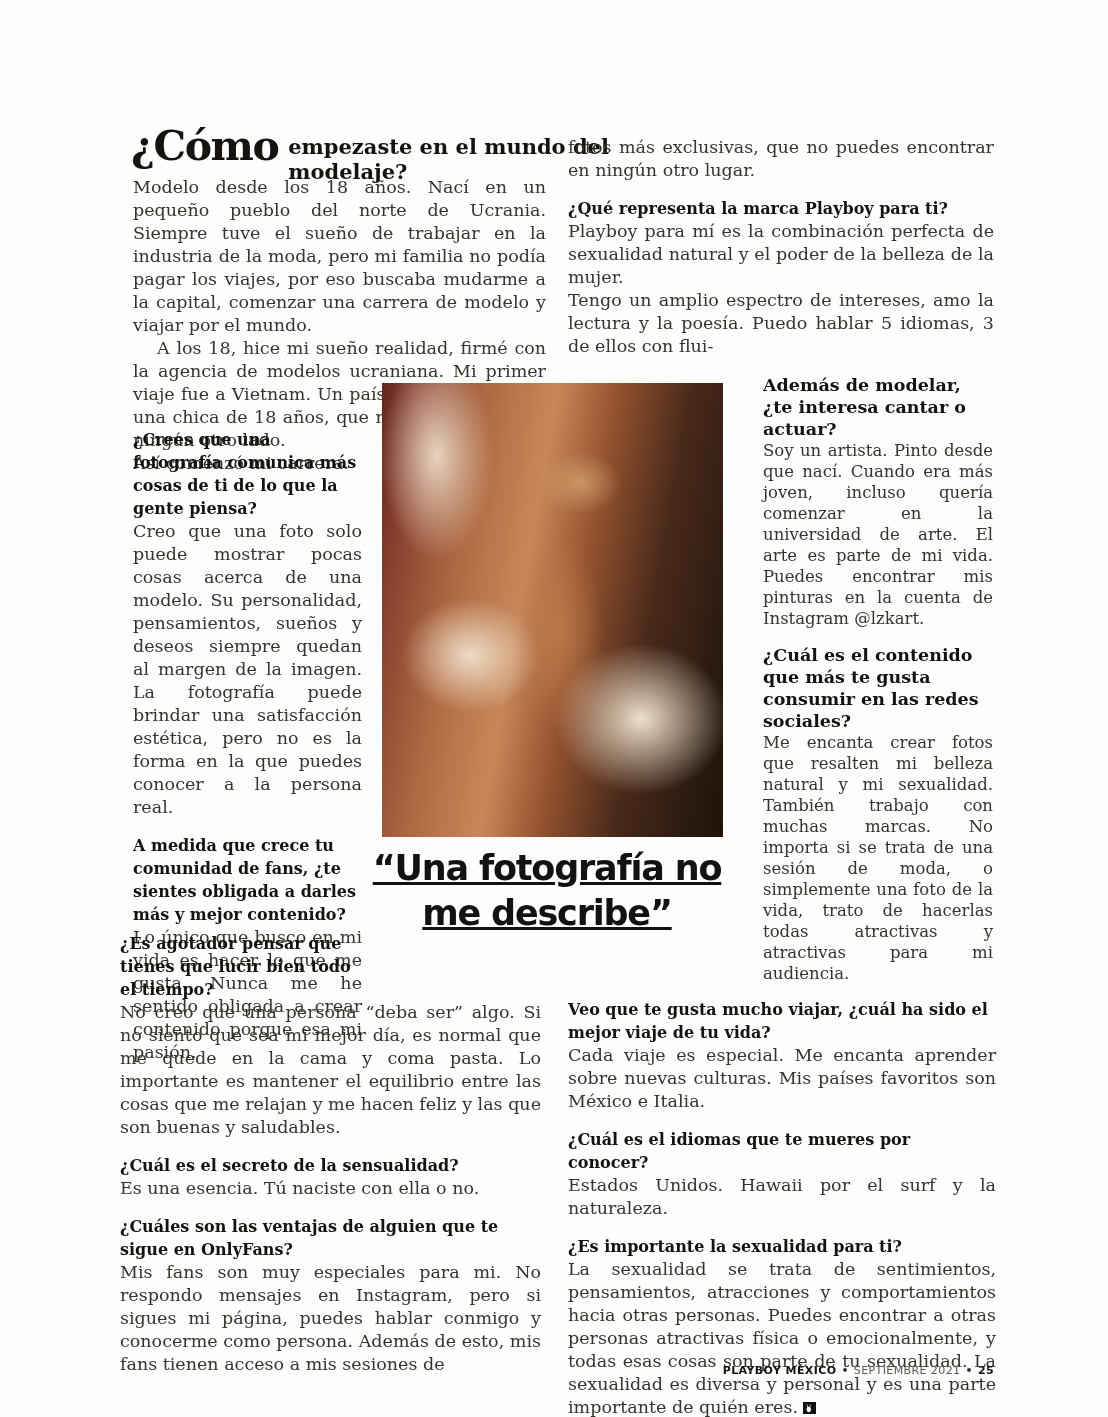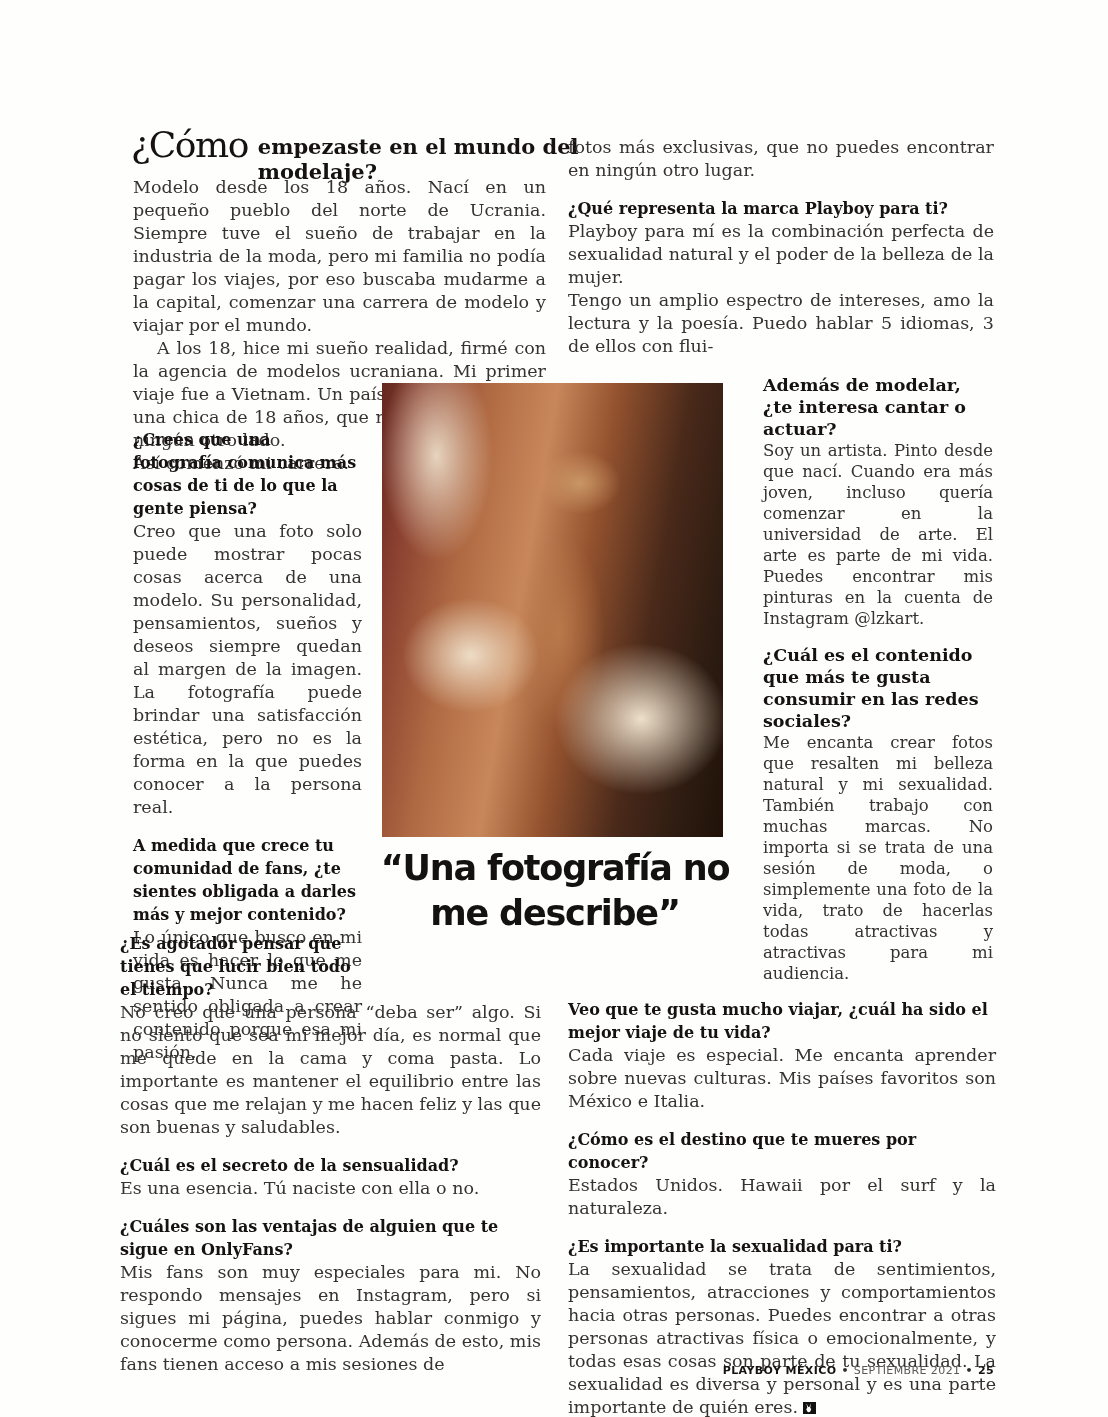--- a/index.html
+++ b/index.html
@@ -3,21 +3,21 @@
 <meta charset="utf-8">
 <style>
   html,body { margin:0; padding:0; background:#e8e8e8; }
   .page {
     position:relative; width:1108px; height:1417px; margin:0 auto;
     background:#fefefdf7; background-color:#fefefd;
     font-family:"DejaVu Serif", serif; color:#36332f; overflow:hidden;
   }
   
   .title { position:absolute; left:131px; top:128px; display:flex; align-items:flex-start; }
-  .title-big { font-size:36px; font-weight:400; color:#15120f; line-height:0.92; letter-spacing:-1.5px; }
+  .title-big { font-size:41px; font-weight:700; color:#15120f; line-height:0.92; letter-spacing:-1.5px; }
   .title-tail { margin-left:10px; padding-top:7px; font-size:21px; font-weight:700; color:#15120f; line-height:1.17; }
   .title-tail span { display:block; }
   
   p { margin:0; font-size:17.5px; line-height:23px; text-align:justify; }
   .indent { text-indent:24px; }
   h3.q { margin:15px 0 0; font-size:16px; line-height:23px; font-weight:700; color:#15120f; text-align:left; }
   section > h3.q:first-child { margin-top:18px; }
   
   .intro       { position:absolute; left:133px; top:176px; width:413px; }
   .left-col    { position:absolute; left:133px; top:410px; width:229px; }
@@ -34,23 +34,23 @@
     background:
       radial-gradient(ellipse 80px 150px at 16% 16%, rgba(235,219,198,0.95), rgba(235,219,198,0) 70%),
       radial-gradient(ellipse 95px 80px at 26% 60%, rgba(240,226,204,0.95), rgba(240,226,204,0) 72%),
       radial-gradient(ellipse 120px 105px at 76% 74%, rgba(243,230,209,0.97), rgba(243,230,209,0) 72%),
       radial-gradient(ellipse 55px 42px at 58% 22%, rgba(205,155,105,0.9), rgba(205,155,105,0) 75%),
       radial-gradient(ellipse 60px 130px at 52% 55%, rgba(193,129,80,0.75), rgba(193,129,80,0) 75%),
       linear-gradient(100deg, #63261e 0%, #8a4030 10%, #b06a43 26%, #c8875a 42%, #95532f 56%, #49291a 74%, #2c1b11 90%, #201208 100%);
   }
   
   .quote {
-    position:absolute; left:360px; top:846px; width:390px; text-align:center;
+    position:absolute; left:352px; top:846px; width:390px; text-align:center;
     font-family:"DejaVu Sans", sans-serif; font-weight:800; font-size:35px;
-    line-height:1.28; color:#131210; letter-spacing:-1.2px;
+    line-height:1.28; color:#131210; letter-spacing:-1.2px;text-decoration:underline;
   }
   
   .footer {
     position:absolute; left:568px; top:1364px; width:426px; text-align:right;
     font-family:"DejaVu Sans", sans-serif; font-size:11px; color:#3a3734; letter-spacing:0.4px;
   }
   .footer .mag, .footer .pagenum { font-weight:700; color:#15120f; }
   .footer .issue { color:#5b5752; }
   .footer .dot { margin:0 5px; font-weight:700; color:#2d2a27; }
   
@@ -108,21 +108,21 @@
   <section class="right-narrow">
     <h3 class="q">Además de modelar, ¿te interesa cantar o actuar?</h3>
     <p>Soy un artista. Pinto desde que nací. Cuando era más joven, incluso quería comenzar en la universidad de arte. El arte es parte de mi vida. Puedes encontrar mis pinturas en la cuenta de Instagram @lzkart.</p>
     <h3 class="q">¿Cuál es el contenido que más te gusta consumir en las redes sociales?</h3>
     <p>Me encanta crear fotos que resalten mi belleza natural y mi sexualidad. También trabajo con muchas marcas. No importa si se trata de una sesión de moda, o simplemente una foto de la vida, trato de hacerlas todas atractivas y atractivas para mi audiencia.</p>
   </section>
 
   <section class="right-bottom">
     <h3 class="q">Veo que te gusta mucho viajar, ¿cuál ha sido el mejor viaje de tu vida?</h3>
     <p>Cada viaje es especial. Me encanta aprender sobre nuevas culturas. Mis países favoritos son México e Italia.</p>
-    <h3 class="q">¿Cómo es el destino que te mueres por conocer?</h3>
+    <h3 class="q">¿Cuál es el idiomas que te mueres por conocer?</h3>
     <p>Estados Unidos. Hawaii por el surf y la naturaleza.</p>
     <h3 class="q">¿Es importante la sexualidad para ti?</h3>
     <p><span>La sexualidad se trata de sentimientos, pensamientos, atracciones y comportamientos hacia otras personas. Puedes encontrar a otras personas atractivas física o emocionalmente, y todas esas cosas son parte de tu sexualidad. La sexualidad es diversa y personal y es una parte importante de quién eres.</span><span class="endmark"><svg width="13" height="12" viewBox="0 0 13 12">
             <rect x="0" y="0" width="13" height="12" fill="#131110"></rect>
             <path fill="#ffffff" d="M3.4 1.2 L5.2 5.0 L6.3 5.0 L8.1 1.2 L7.2 5.4 A2.3 2.6 0 1 1 4.3 5.4 Z"></path>
           </svg></span></p>
   </section>
 
   <footer class="footer">
     <span class="mag">PLAYBOY MÉXICO</span><span class="dot">•</span><span class="issue">SEPTIEMBRE 2021</span><span class="dot">•</span><span class="pagenum">25</span>

